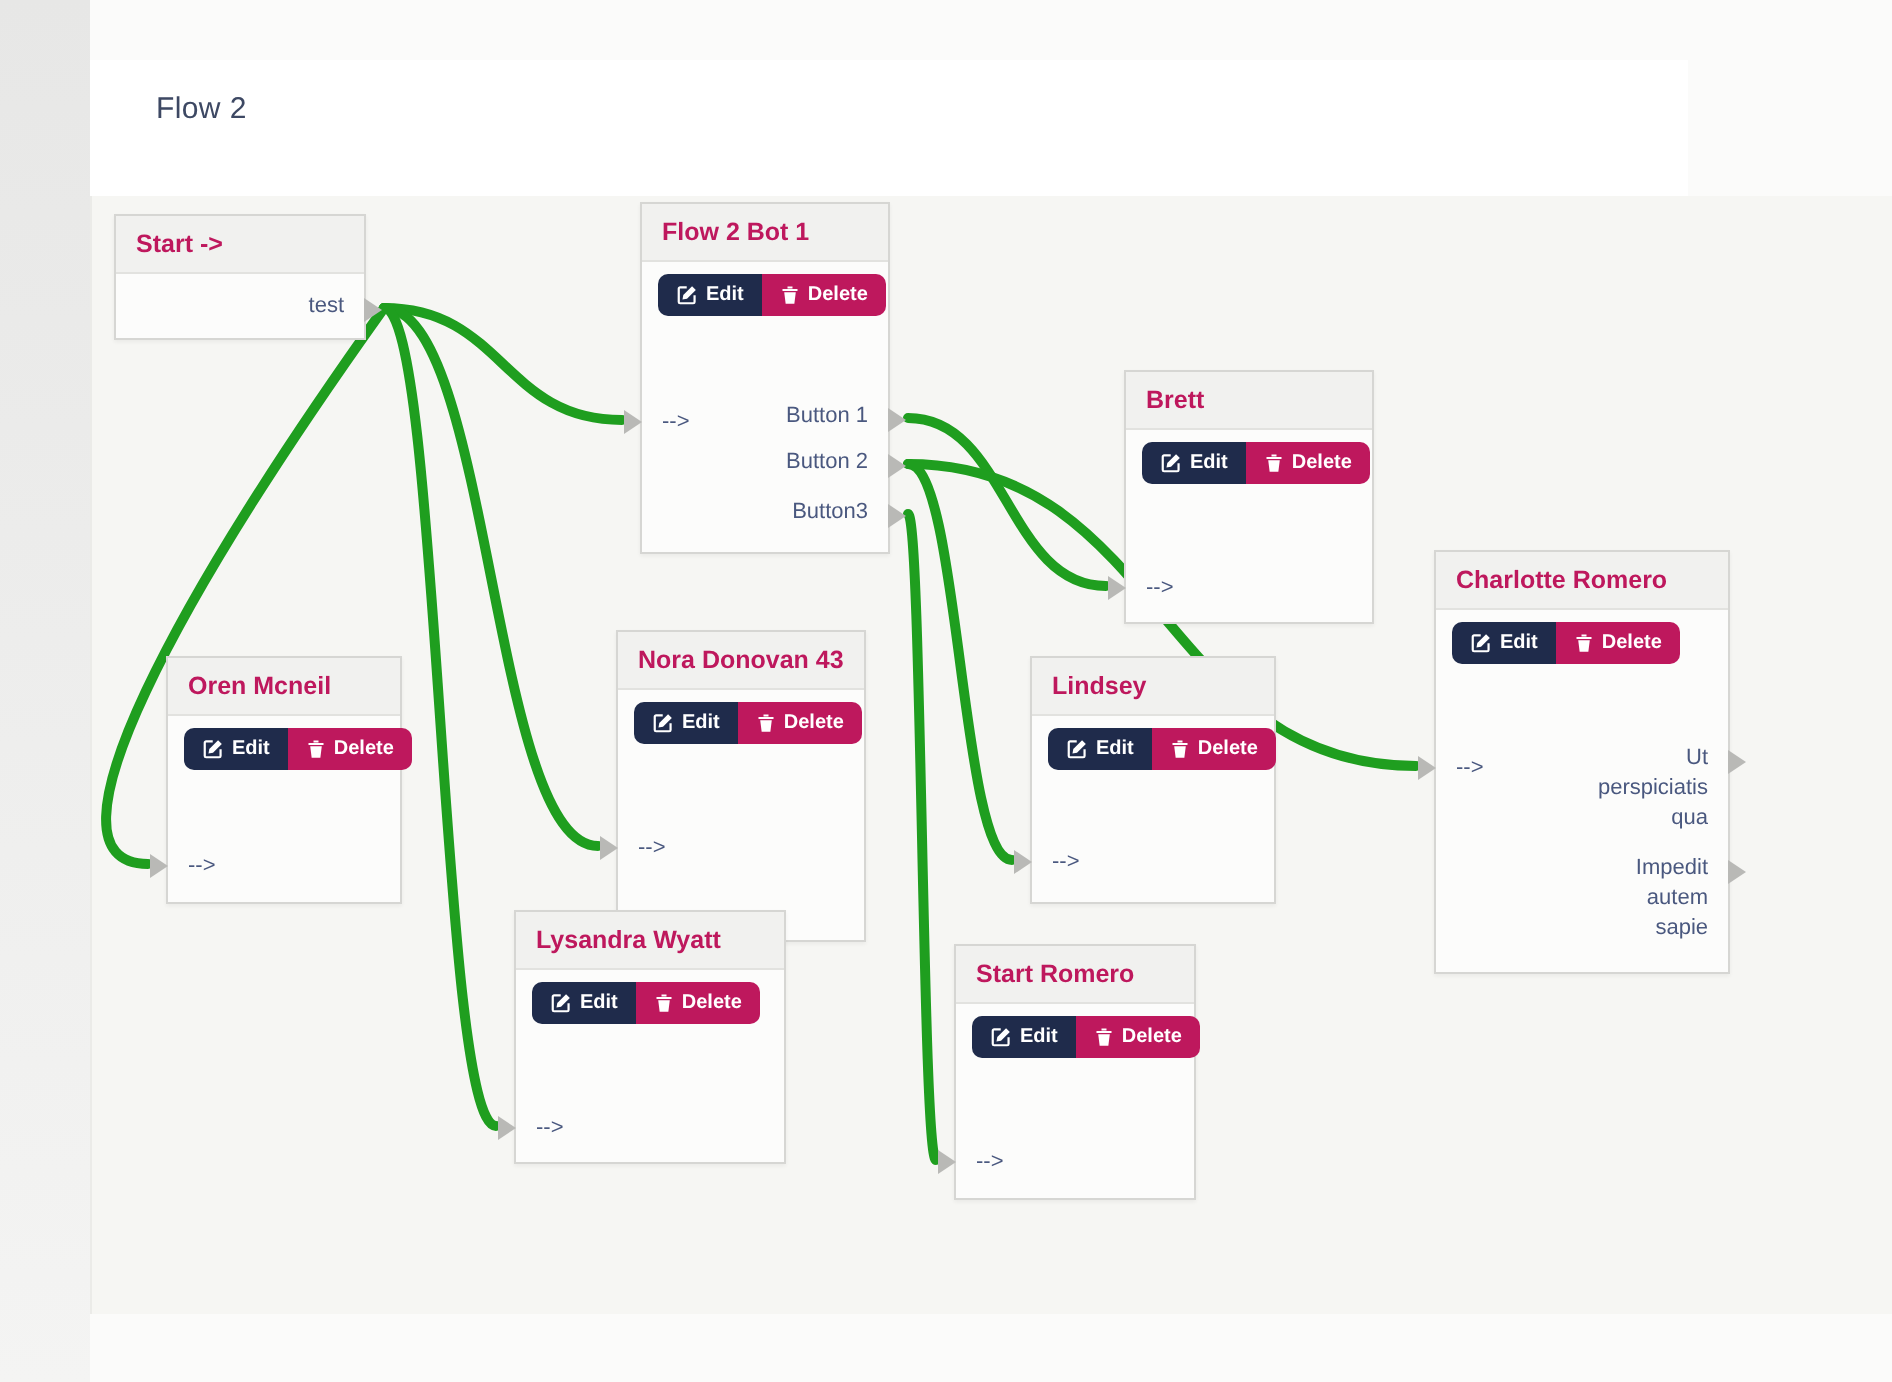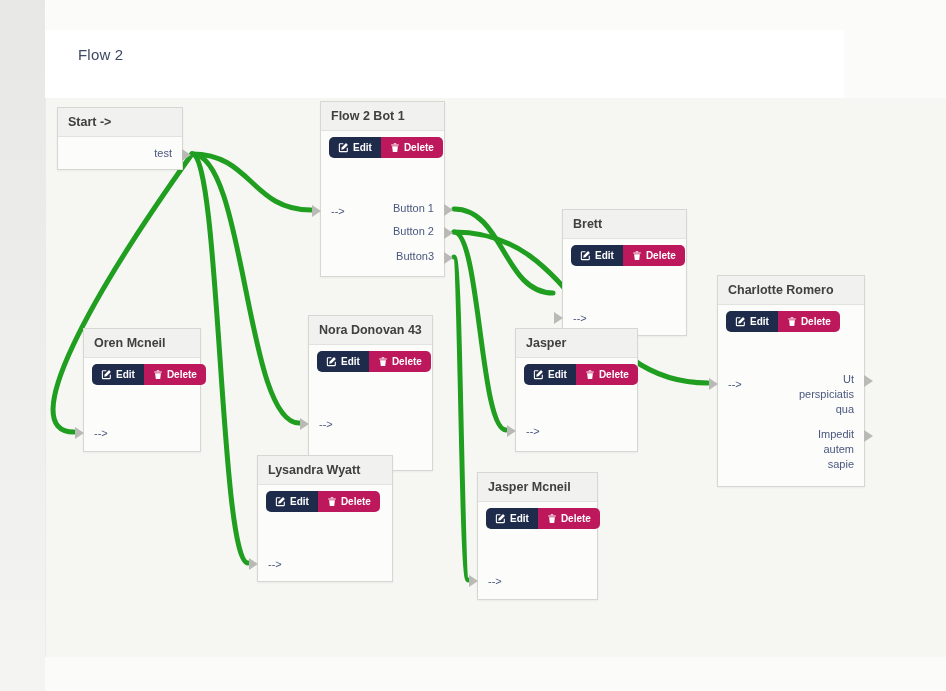--- a/index.html
+++ b/index.html
@@ -30,21 +30,21 @@
     z-index:1;pointer-events:none;
   }
   .node{
     position:absolute;z-index:2;box-sizing:border-box;
     background:#fcfcfb;border:1px solid #d6d6d3;
     box-shadow:0 1px 2px rgba(0,0,0,.05);
   }
   .node-header{
     box-sizing:border-box;height:29px;padding:7px 10px 0 10px;
     background:#f1f1ef;border-bottom:1px solid #e2e2df;
-    font-size:12.5px;font-weight:bold;color:#404040;
+    font-size:12.5px;font-weight:bold;color:#be185d;
     white-space:nowrap;overflow:hidden;
   }
   .btn-group{position:absolute;left:8px;top:35px;display:flex;}
   .btn{
     display:flex;align-items:center;gap:4px;border:none;cursor:pointer;
     font-family:"Liberation Sans",sans-serif;font-size:10px;font-weight:bold;color:#fff;
     padding:5px 9px;line-height:1;
   }
   .btn.edit{background:#1f2b4b;border-radius:5px 0 0 5px;}
   .btn.delete{background:#be185d;border-radius:0 5px 5px 0;}
@@ -112,21 +112,21 @@
       </div>
       <div class="port in" style="top: 103px;"></div>
       <div class="port-label in" style="top: 100px;">--&gt;</div>
       <div class="port out" style="top: 102px;"></div>
       <div class="port-label out" style="top: 99px;">Button 1</div>
       <div class="port out" style="top: 125px;"></div>
       <div class="port-label out" style="top: 122px; text-align: center;">Button 2</div>
       <div class="port out" style="top: 150px;"></div>
       <div class="port-label out" style="top: 147px;">Button3</div>
     </div>
-    <div class="node" style="left: 562px; top: 185px; width: 125px; height: 127px; margin-top: 24px;">
+    <div class="node" style="left: 562px; top: 185px; width: 125px; height: 127px;">
       <div class="node-header">Brett</div>
       <div class="btn-group">
         <button class="btn edit">
           <svg width="11" height="11" viewBox="0 0 16 16">
             <path d="M13.5 8.2V13a1 1 0 0 1-1 1H3a1 1 0 0 1-1-1V3.5a1 1 0 0 1 1-1h4.8" fill="none" stroke="#fff" stroke-width="1.6"></path>
             <path d="M11.7 1.6l2.7 2.7L8 10.7l-3.3.6.6-3.3z" fill="#fff"></path>
           </svg>
           <span>Edit</span>
         </button>
         <button class="btn delete">
@@ -209,21 +209,21 @@
             <path d="M6 1.2h4v1.6H6z" fill="#fff"></path>
             <path d="M3.4 5.8h9.2L11.5 15h-7z" fill="#fff"></path>
           </svg>
           <span>Delete</span>
         </button>
       </div>
       <div class="port in" style="top: 102px;"></div>
       <div class="port-label in" style="top: 99px;">--&gt;</div>
     </div>
     <div class="node" style="left: 515px; top: 328px; width: 123px; height: 124px;">
-      <div class="node-header">Jasper</div>
+      <div class="node-header">Lindsey</div>
       <div class="btn-group">
         <button class="btn edit">
           <svg width="11" height="11" viewBox="0 0 16 16">
             <path d="M13.5 8.2V13a1 1 0 0 1-1 1H3a1 1 0 0 1-1-1V3.5a1 1 0 0 1 1-1h4.8" fill="none" stroke="#fff" stroke-width="1.6"></path>
             <path d="M11.7 1.6l2.7 2.7L8 10.7l-3.3.6.6-3.3z" fill="#fff"></path>
           </svg>
           <span>Edit</span>
         </button>
         <button class="btn delete">
           <svg width="10" height="11" viewBox="0 0 16 16">
@@ -253,21 +253,21 @@
             <path d="M6 1.2h4v1.6H6z" fill="#fff"></path>
             <path d="M3.4 5.8h9.2L11.5 15h-7z" fill="#fff"></path>
           </svg>
           <span>Delete</span>
         </button>
       </div>
       <div class="port in" style="top: 102px;"></div>
       <div class="port-label in" style="top: 99px;">--&gt;</div>
     </div>
     <div class="node" style="left: 477px; top: 472px; width: 121px; height: 128px;">
-      <div class="node-header">Jasper Mcneil</div>
+      <div class="node-header">Start Romero</div>
       <div class="btn-group">
         <button class="btn edit">
           <svg width="11" height="11" viewBox="0 0 16 16">
             <path d="M13.5 8.2V13a1 1 0 0 1-1 1H3a1 1 0 0 1-1-1V3.5a1 1 0 0 1 1-1h4.8" fill="none" stroke="#fff" stroke-width="1.6"></path>
             <path d="M11.7 1.6l2.7 2.7L8 10.7l-3.3.6.6-3.3z" fill="#fff"></path>
           </svg>
           <span>Edit</span>
         </button>
         <button class="btn delete">
           <svg width="10" height="11" viewBox="0 0 16 16">

